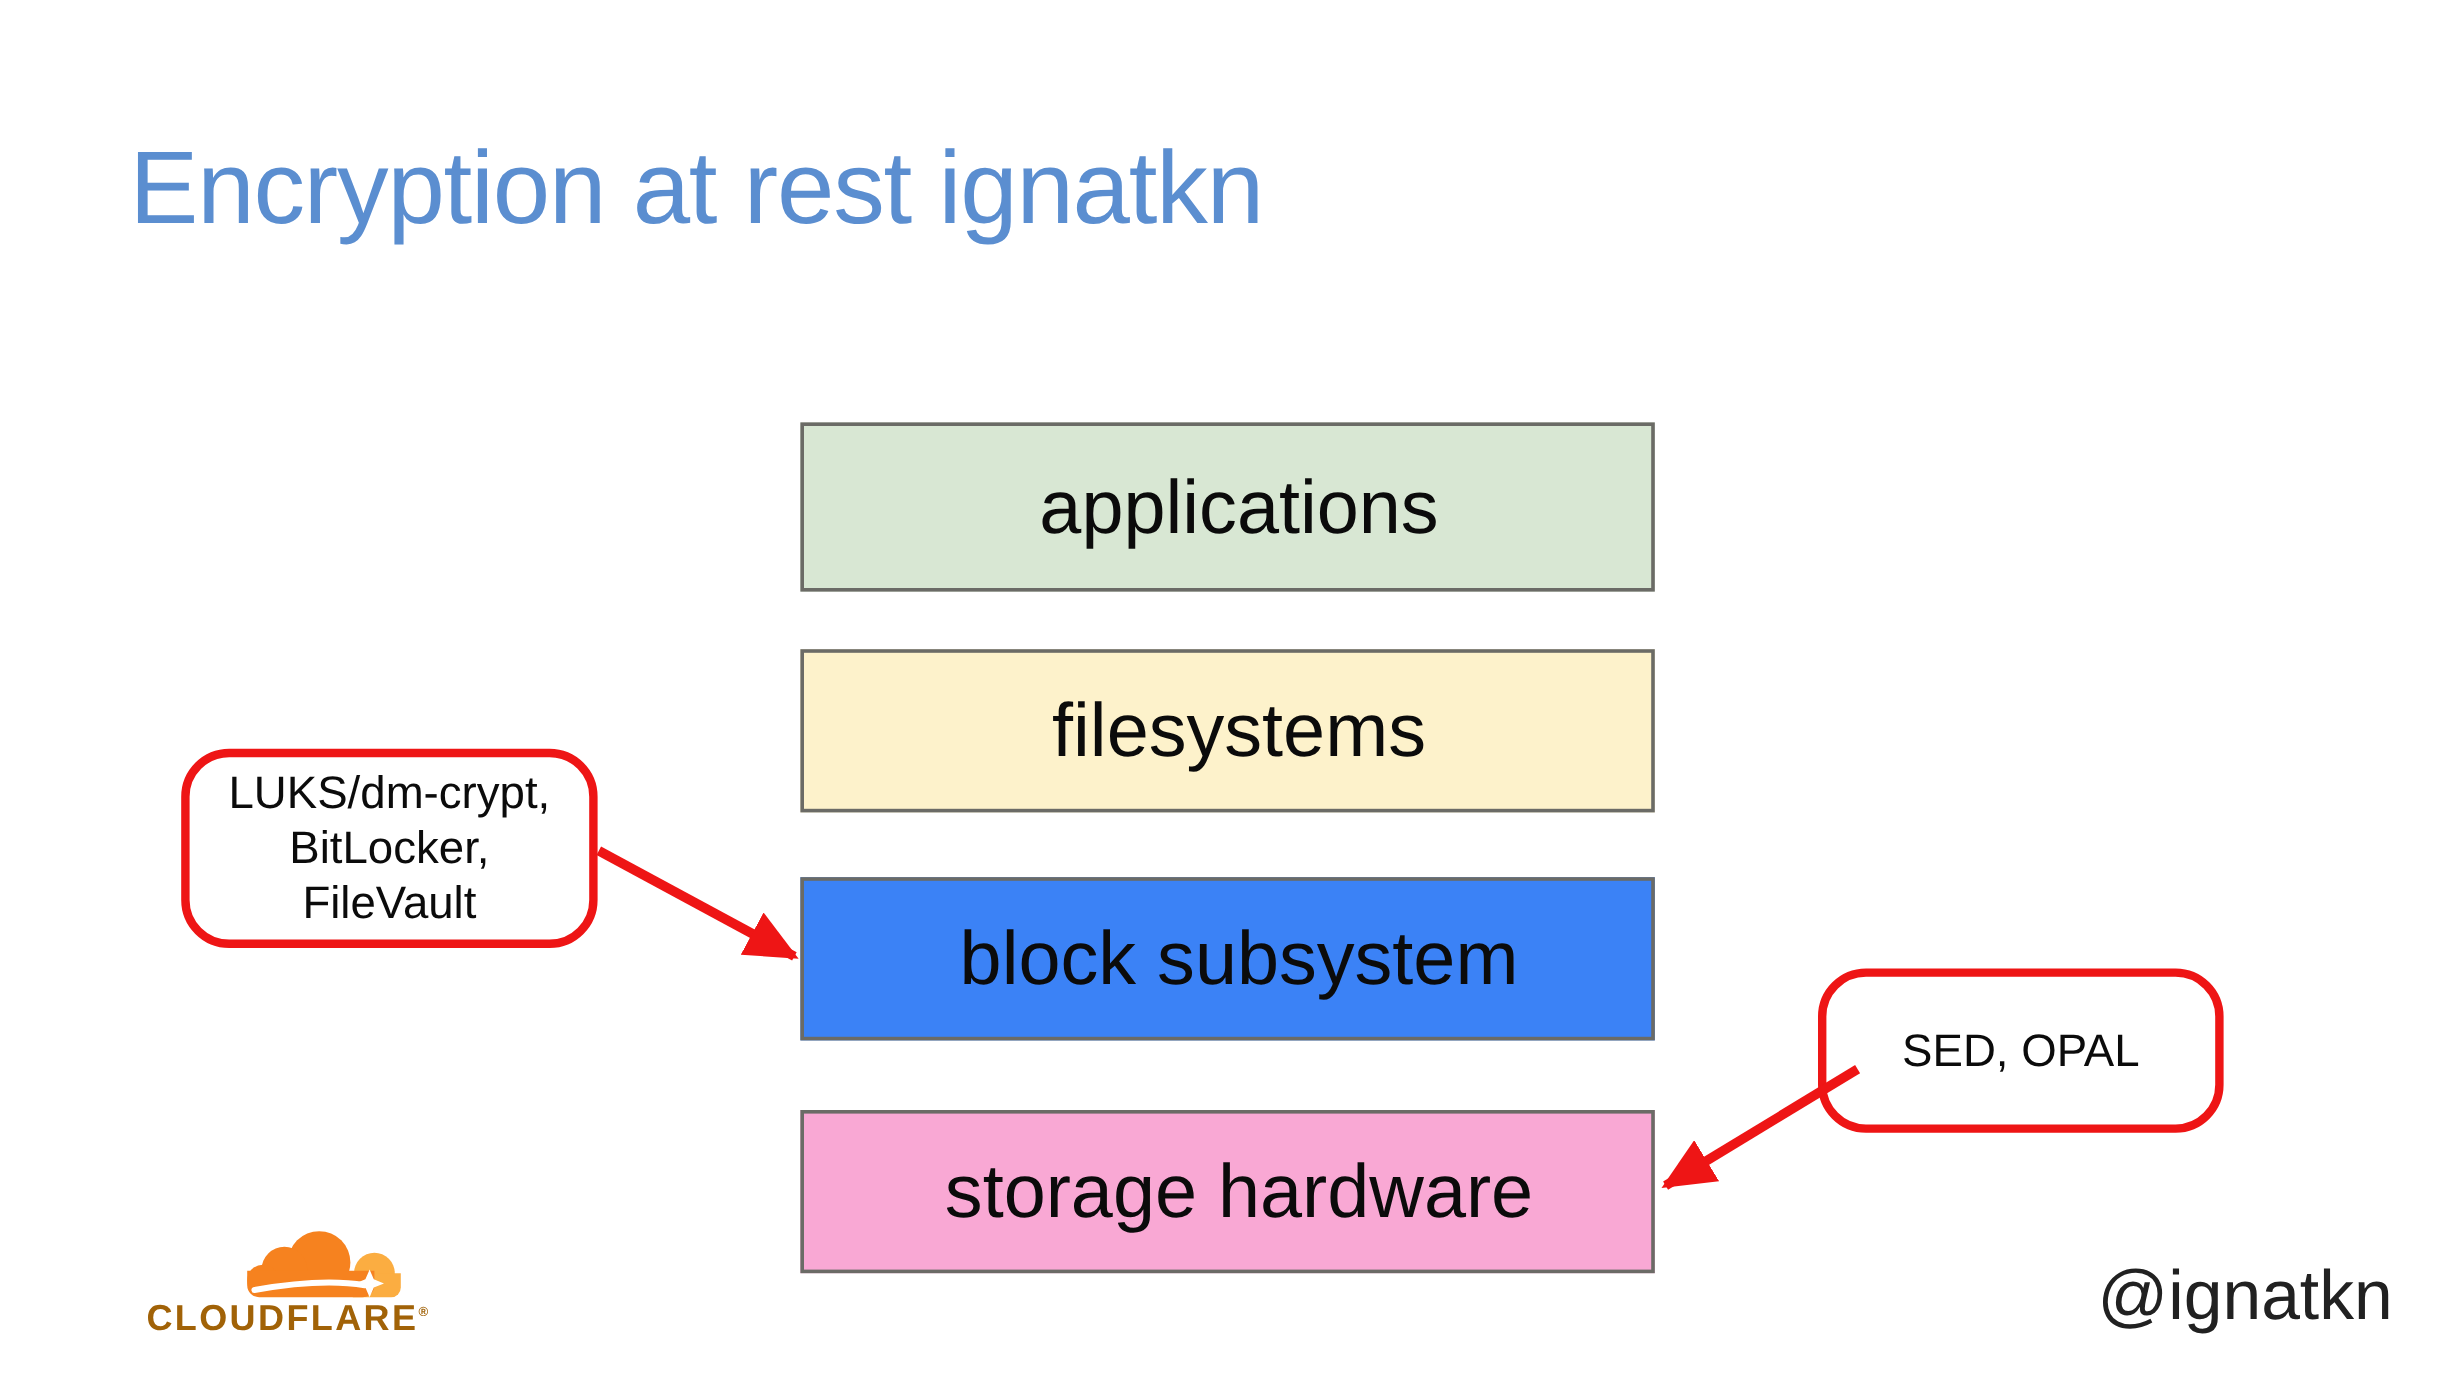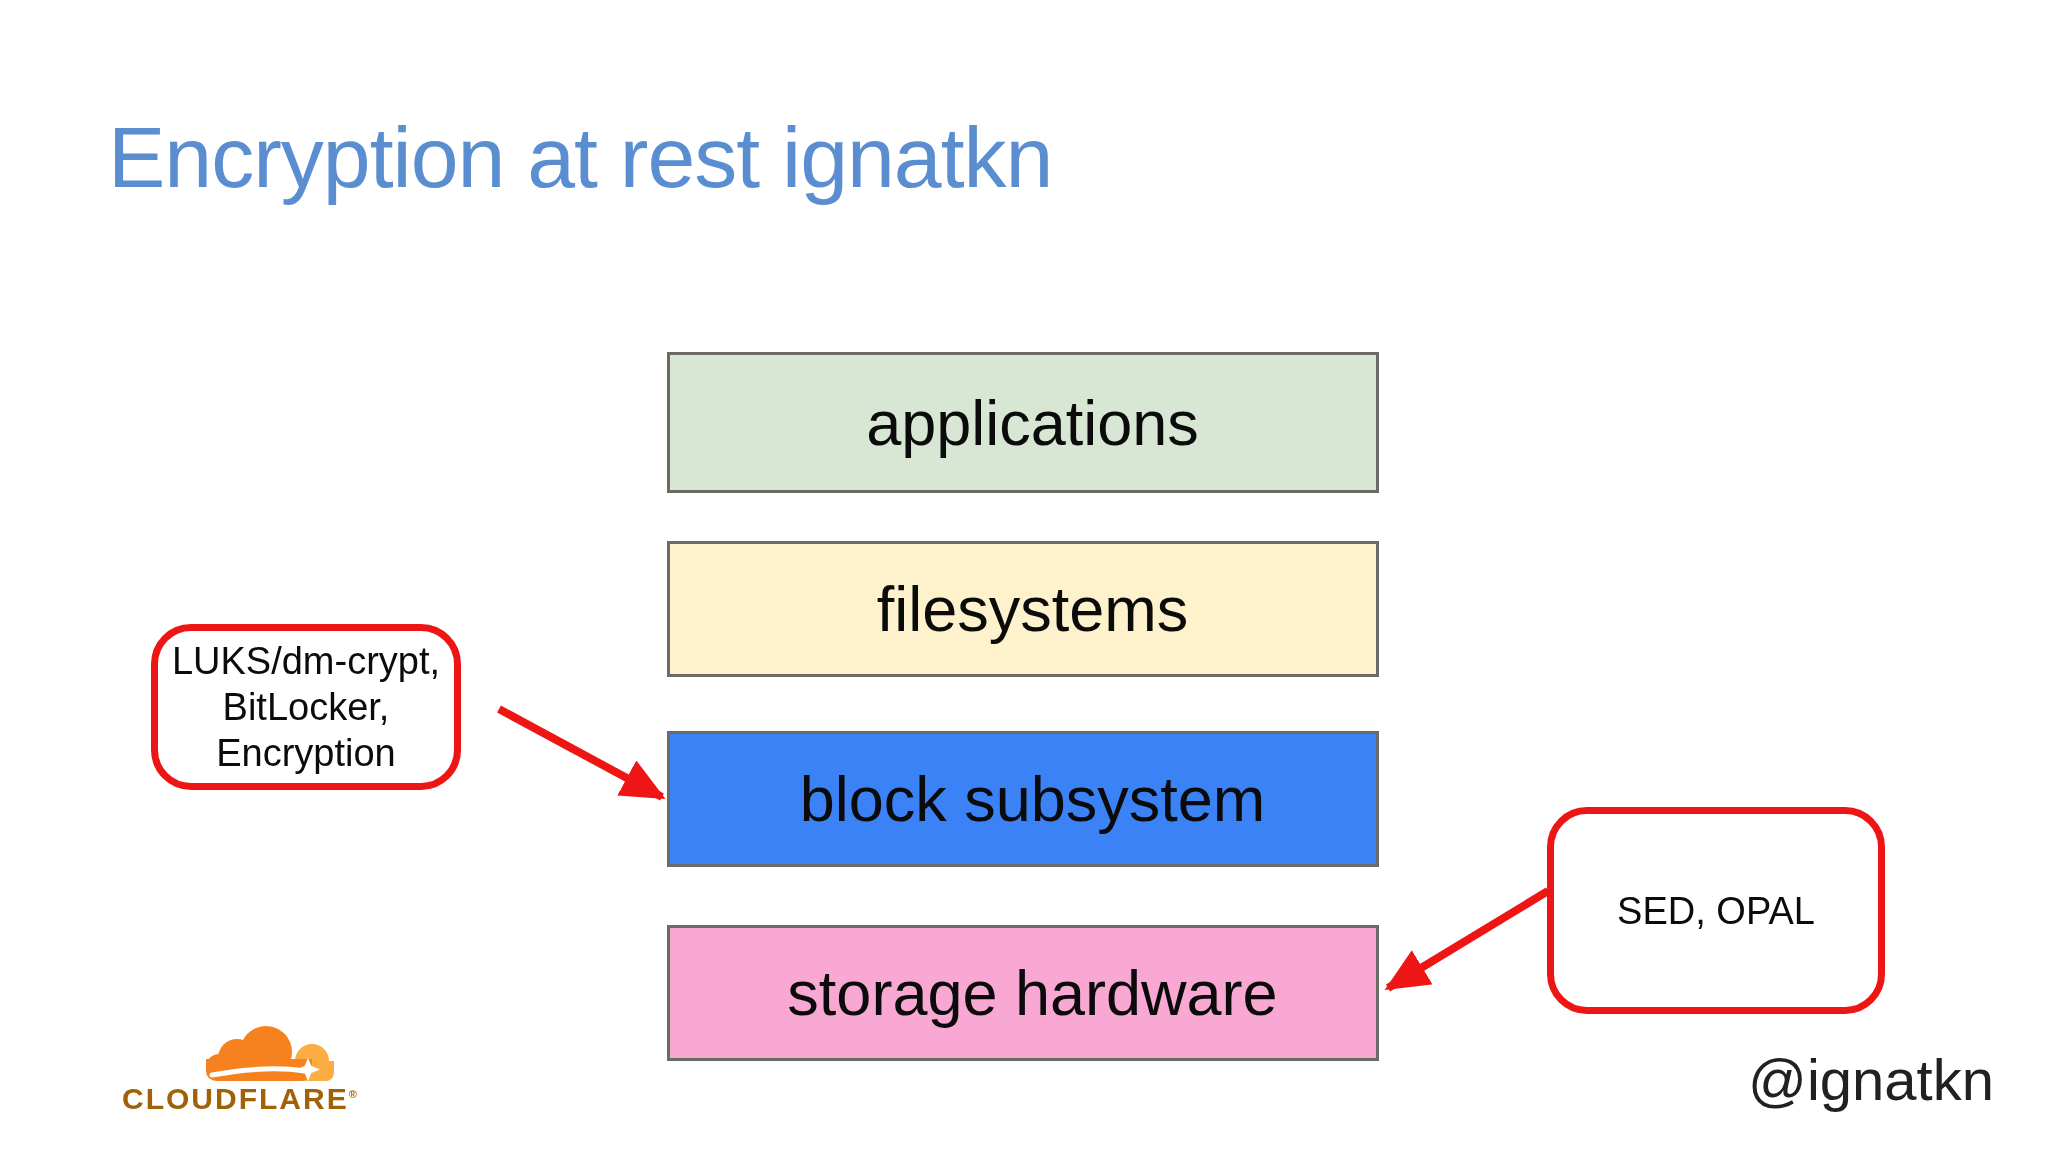--- a/index.html
+++ b/index.html
@@ -38,22 +38,22 @@
     background:#ffffff;
     border:7px solid #ee1515;
     border-radius:40px;
     display:flex;flex-direction:column;
     align-items:center;justify-content:center;
     font-size:38px;
     line-height:46px;
     color:#0b0b0b;
     text-align:center;
   }
-  .callout.luks{left:151px;top:624px;width:310px;height:166px;}
-  .callout.sed{left:1547px;top:807px;width:338px;height:207px;}
+  .callout.luks{left:151px;top:624px;width:347px;height:166px;}
+  .callout.sed{left:1515px;top:807px;width:338px;height:137px;}
   .arrows{
     position:absolute;left:0;top:0;width:2048px;height:1152px;
     pointer-events:none;
   }
   .logo{
     position:absolute;left:118px;top:1020px;width:240px;height:100px;
   }
   .logo .wordmark{
     position:absolute;left:4px;top:62px;
     font-size:30px;font-weight:bold;
@@ -88,21 +88,21 @@
     <span>block subsystem</span>
   </div>
 
   <div class="layer hw" style="background-color: #f9a8d4;">
     <span>storage hardware</span>
   </div>
 
   <div class="callout luks" style="border-color: rgb(238, 21, 21);">
     <div>LUKS/dm-crypt,</div>
     <div>BitLocker,</div>
-    <div>Encryption</div>
+    <div>FileVault</div>
   </div>
 
   <div class="callout sed" style="border-color: rgb(238, 21, 21);">
     <div>SED, OPAL</div>
   </div>
 
   <svg class="arrows" viewBox="0 0 2048 1152" xmlns="http://www.w3.org/2000/svg">
     <defs>
       <marker id="arrowhead" markerWidth="5.5" markerHeight="5" refX="5" refY="2.5" orient="auto">
         <path d="M0,0 L5.5,2.5 L0,5 Z" fill="#ee1515"></path>

